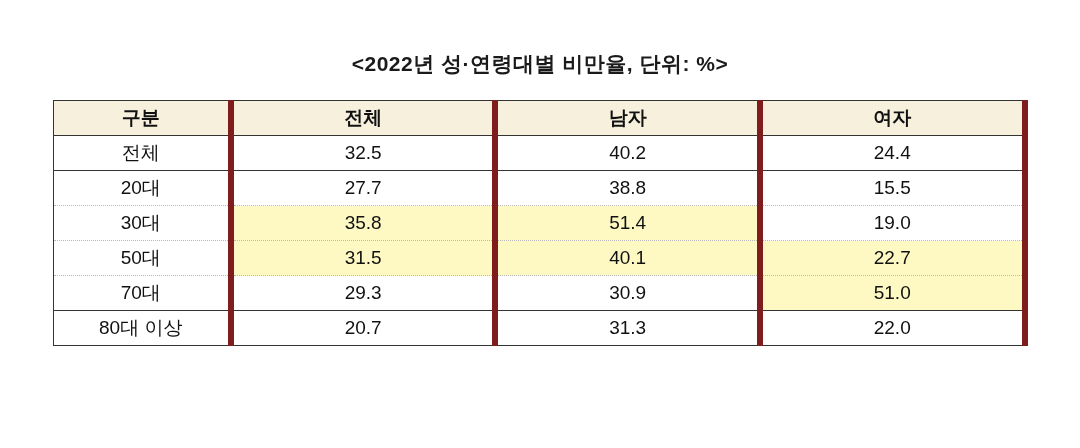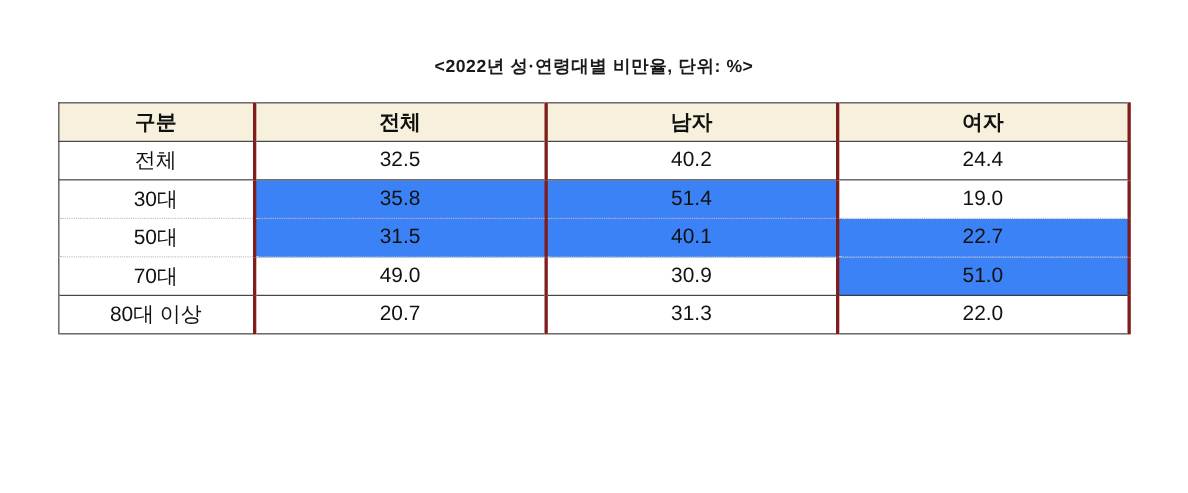--- a/index.html
+++ b/index.html
@@ -15,40 +15,40 @@
     overflow: hidden;
   }
   .page {
     position: relative;
     width: 1080px;
     height: 448px;
     box-sizing: border-box;
   }
   .title {
     text-align: center;
-    font-size: 16px;
+    font-size: 21px;
     font-weight: bold;
     letter-spacing: 0.5px;
     padding-top: 50px;
     color: #1a1a1a;
   }
   .table-wrap {
     margin: 22px auto 0 auto;
     width: 975px;
   }
   table.data-table {
     width: 100%;
     border-collapse: collapse;
     table-layout: fixed;
     border: 1px solid #333333;
   }
   table.data-table th,
   table.data-table td {
     border-left: 1px solid #333333;
-    border-right: 3px solid #7f1d1d;
+    border-right: 6px solid #7f1d1d;
     text-align: center;
     font-size: 19px;
     height: 34px;
     padding: 0;
     color: #111111;
   }
   thead th {
     background: #f6f0dd;
     font-weight: bold;
     border-bottom: 1px solid #333333;
@@ -61,21 +61,21 @@
   }
   tbody tr.total-row td {
     border-bottom: 1px solid #333333;
     border-top: none;
   }
   tbody tr.last-row td {
     border-top: 1px solid #333333;
     border-bottom: none;
   }
   tbody tr td.shaded {
-    background: #3b82f6;
+    background: #fef9c3;
     margin-left: 11px;
   }
   tbody tr td.label-cell {
     background: #ffffff;
   }
   col.col-label { width: 18.3%; }
   col.col-val { width: 27.2%; }
 </style>
 </head>
 <body>
@@ -100,34 +100,40 @@
         </tr>
       </thead>
       <tbody>
           <tr class="total-row">
             <td class="label-cell">전체</td>
             <td>32.5</td>
             <td>40.2</td>
             <td>24.4</td>
           </tr>
           <tr>
+            <td class="label-cell">20대</td>
+            <td>27.7</td>
+            <td>38.8</td>
+            <td>15.5</td>
+          </tr>
+          <tr>
             <td class="label-cell">30대</td>
             <td class="shaded">35.8</td>
             <td class="shaded">51.4</td>
             <td>19.0</td>
           </tr>
           <tr>
             <td class="label-cell">50대</td>
             <td class="shaded">31.5</td>
             <td class="shaded">40.1</td>
             <td class="shaded">22.7</td>
           </tr>
           <tr>
             <td class="label-cell">70대</td>
-            <td>49.0</td>
+            <td>29.3</td>
             <td>30.9</td>
             <td class="shaded">51.0</td>
           </tr>
           <tr class="last-row">
             <td class="label-cell">80대 이상</td>
             <td>20.7</td>
             <td>31.3</td>
             <td>22.0</td>
           </tr>
         </tbody>

